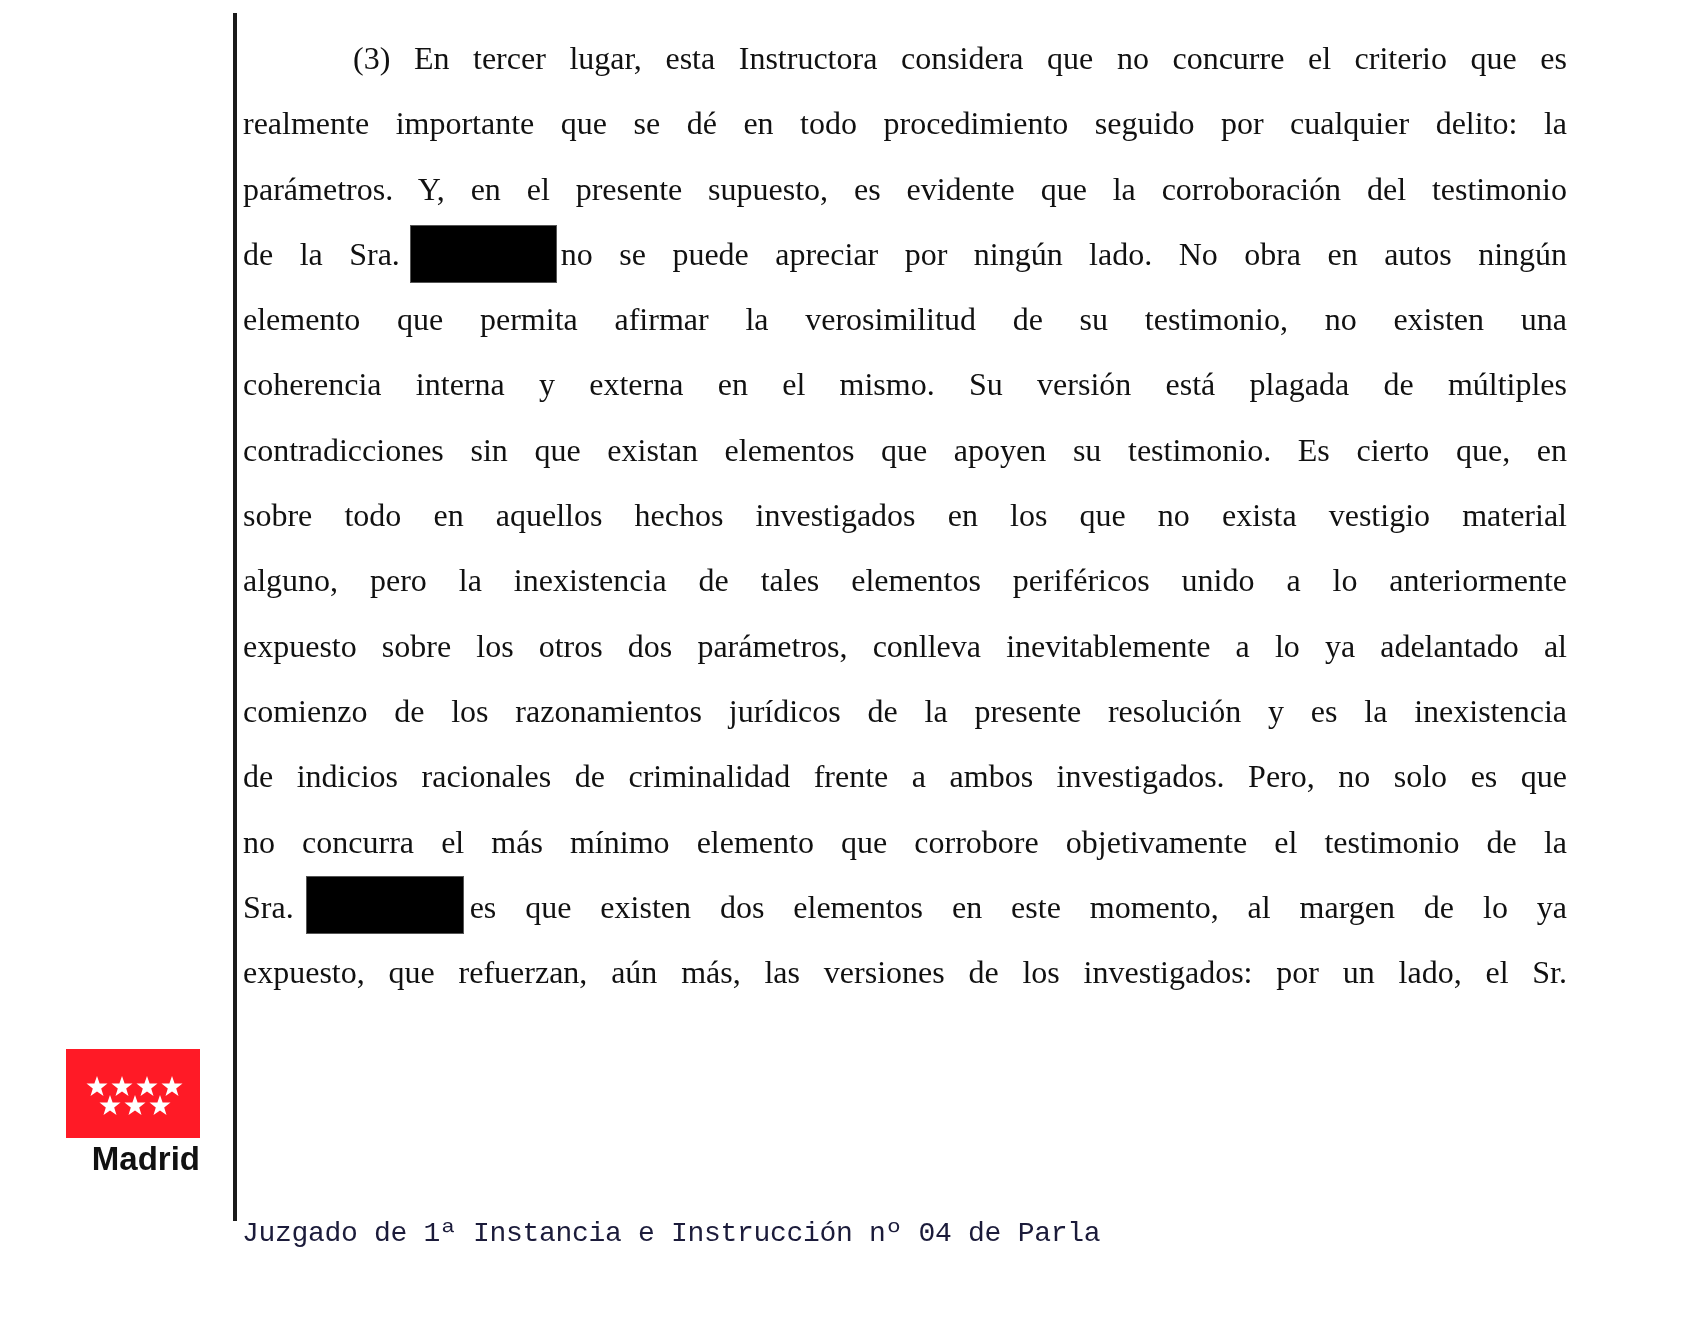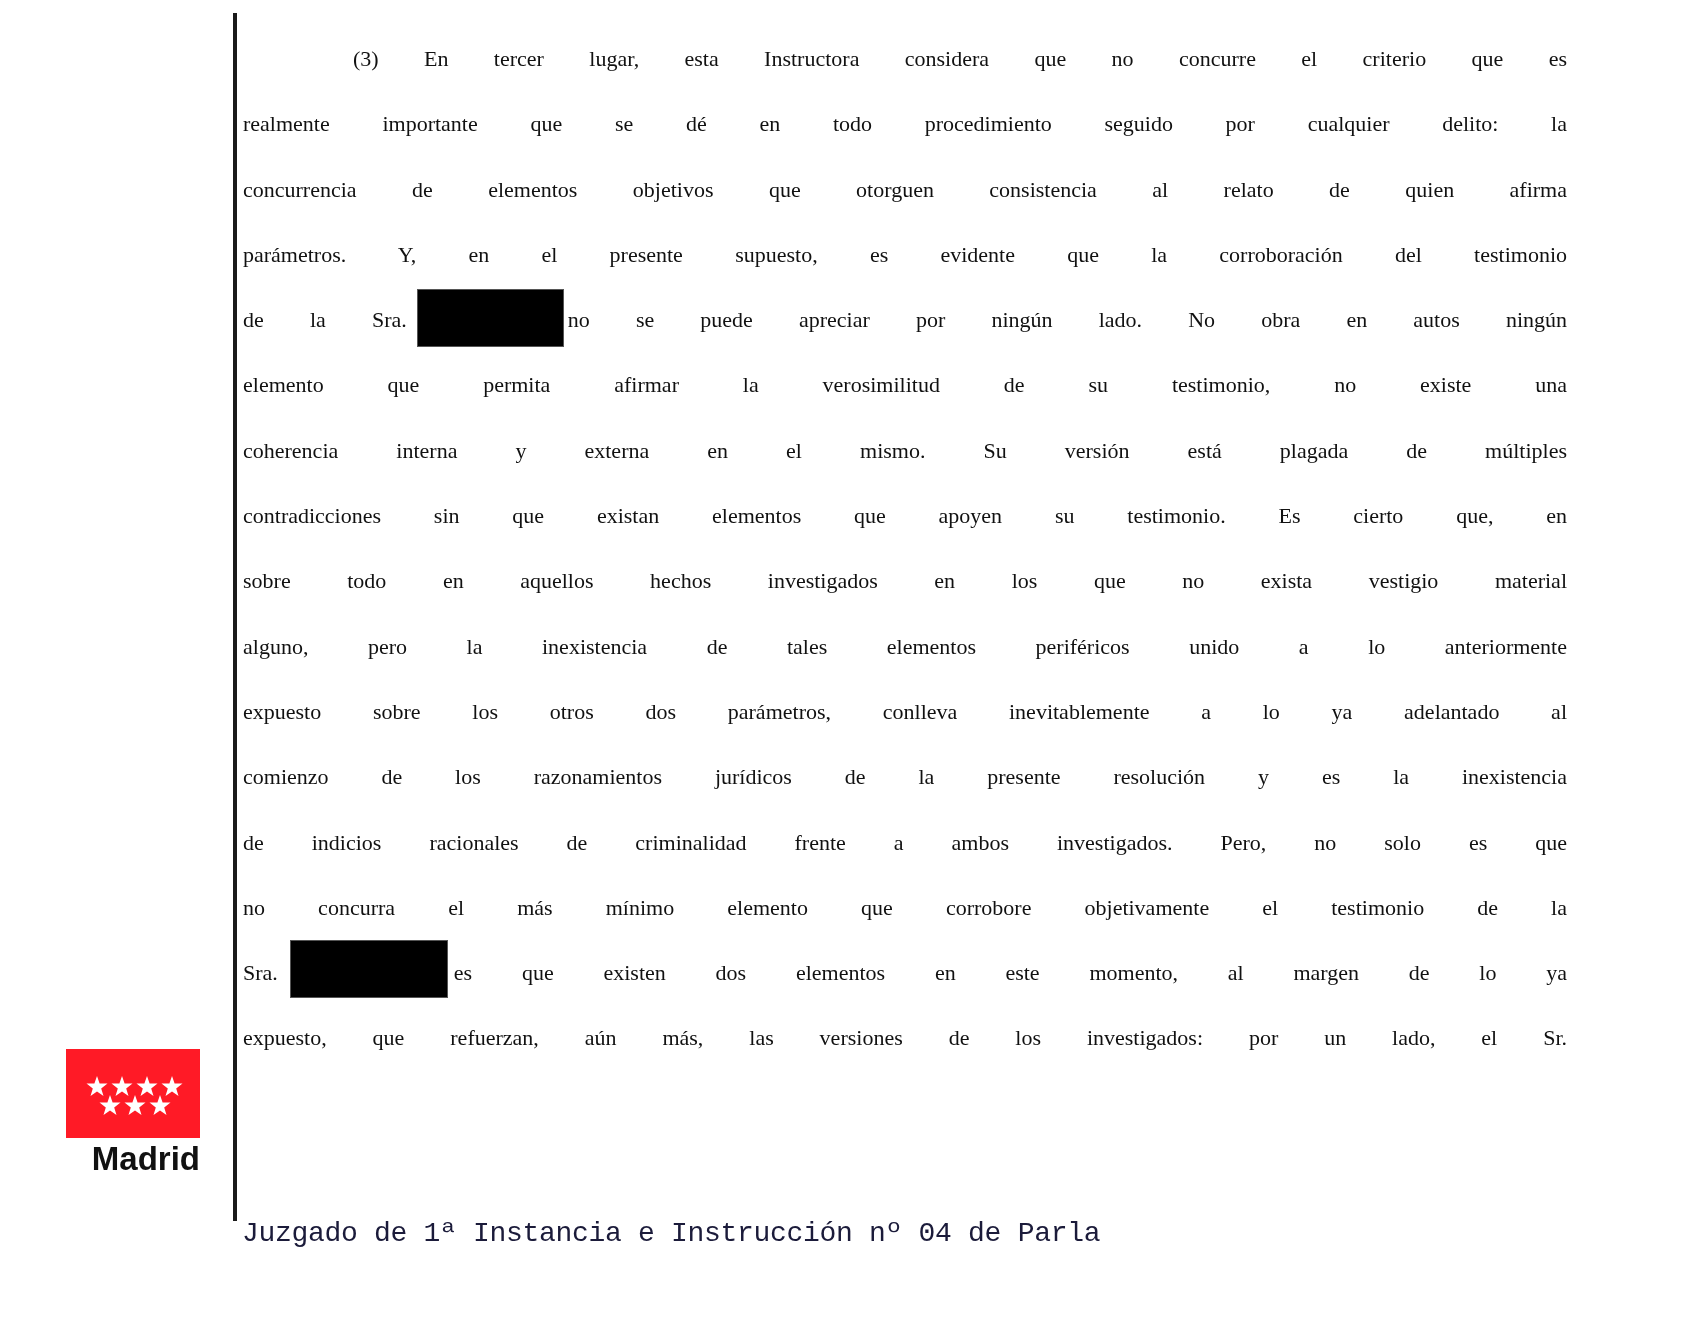--- a/index.html
+++ b/index.html
@@ -21,21 +21,21 @@
       top: 13px;
       width: 4px;
       height: 1208px;
       background: #1a1a1a;
     }
     .body-text {
       position: absolute;
       left: 243px;
       top: 26px;
       width: 1324px;
-      font-size: 22px;
+      font-size: 32px;
       line-height: 65.3px;
     }
     .line {
       display: block;
       height: 65.3px;
       white-space: nowrap;
       text-align: justify;
       text-align-last: justify;
       position: relative;
     }
@@ -108,24 +108,23 @@
     }
   </style>
 </head>
 <body>
 
 <div class="margin-rule"></div>
 
 <div class="body-text">
   <span class="line indent"><span class="seg">(3) En tercer lugar, esta Instructora considera que no concurre el criterio que es</span></span>
   <span class="line"><span class="seg">realmente importante que se dé en todo procedimiento seguido por cualquier delito: la</span></span>
-  <span class="line"><span class="seg">concurrencia de elementos objetivos que otorguen consistencia al relato de quien afirma</span></span>
   <span class="line"><span class="seg">parámetros. Y, en el presente supuesto, es evidente que la corroboración del testimonio</span></span>
   <span class="line"><span class="seg">de la</span> <span class="seg bold">Sra.</span><span class="redaction r1"></span><span class="seg">no se puede apreciar por ningún lado. No obra en autos ningún</span></span>
-  <span class="line"><span class="seg">elemento que permita afirmar la verosimilitud de su testimonio, no existe una</span></span>
+  <span class="line"><span class="seg">elemento que permita afirmar la verosimilitud de su testimonio, no existen una</span></span>
   <span class="line"><span class="seg">coherencia interna y externa en el mismo. Su versión está plagada de múltiples</span></span>
   <span class="line"><span class="seg">contradicciones sin que existan elementos que apoyen su testimonio. Es cierto que, en</span></span>
   <span class="line"><span class="seg">sobre todo en aquellos hechos investigados en los que no exista vestigio material</span></span>
   <span class="line"><span class="seg">alguno, pero la inexistencia de tales elementos periféricos unido a lo anteriormente</span></span>
   <span class="line"><span class="seg">expuesto sobre los otros dos parámetros, conlleva inevitablemente a lo ya adelantado al</span></span>
   <span class="line"><span class="seg">comienzo de los razonamientos jurídicos de la presente resolución y es la inexistencia</span></span>
   <span class="line"><span class="seg">de indicios racionales de criminalidad frente a ambos investigados. Pero, no solo es que</span></span>
   <span class="line"><span class="seg">no concurra el más mínimo elemento que corrobore objetivamente el testimonio de la</span></span>
   <span class="line"><span class="seg bold">Sra.</span><span class="redaction r2"></span><span class="seg">es que existen dos elementos en este momento, al margen de lo ya</span></span>
   <span class="line"><span class="seg">expuesto, que refuerzan, aún más, las versiones de los investigados: por un lado, el</span> <span class="seg bold">Sr.</span></span>

